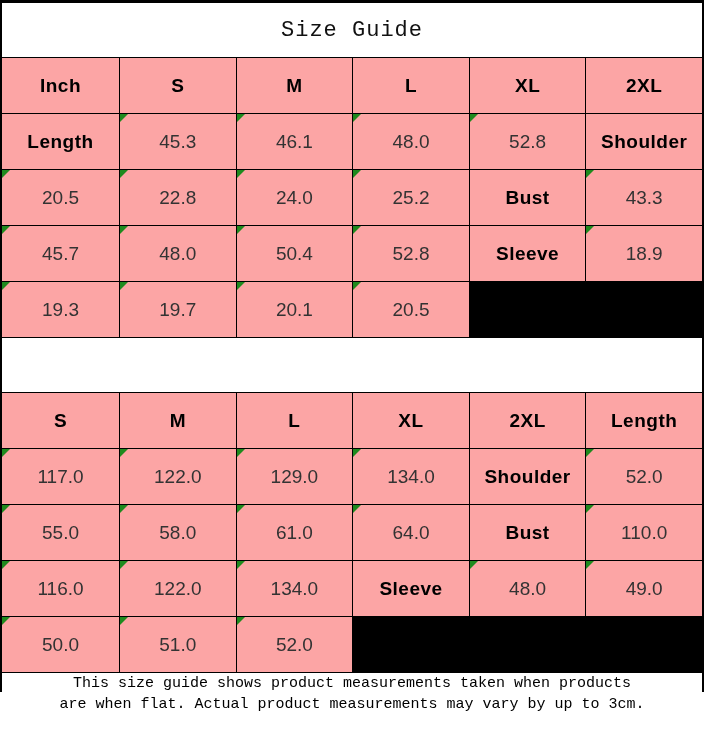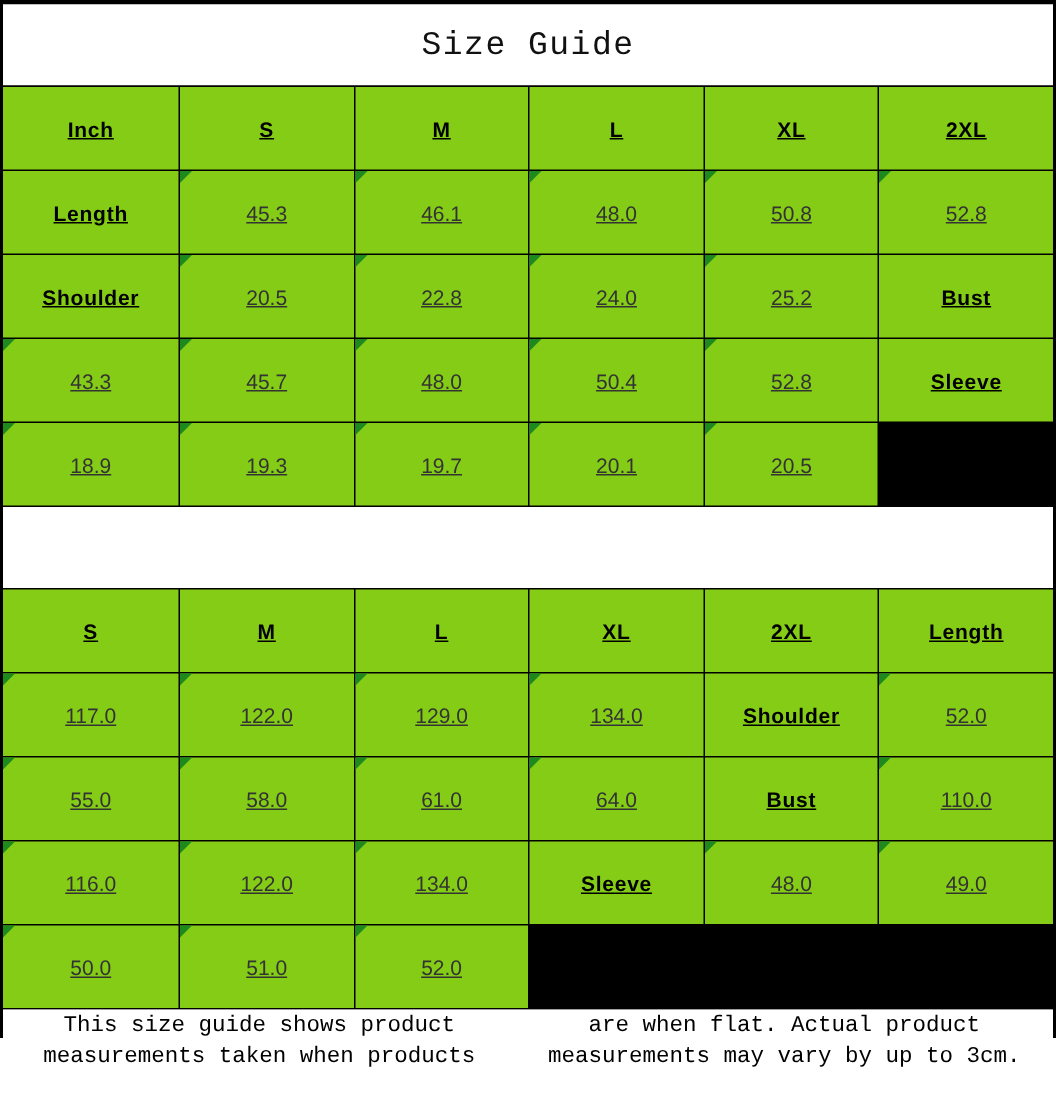--- a/index.html
+++ b/index.html
@@ -39,27 +39,26 @@
     flex: 0 0 auto;
     display: grid;
     grid-template-columns: 117px repeat(5, 1fr);
     grid-auto-rows: 55px;
     gap: 1px;
     background: #000000;          
     border-top: 1px solid #000000;
     border-bottom: 1px solid #000000;
   }
   .cell {
-    background: #84cc16;
+    background: #fca5a5;
     position: relative;
     display: flex;
     align-items: center;
     justify-content: center;
-    font-size: 14px;
-    text-decoration: underline;
+    font-size: 19px;
   }
   .cell.header, .cell.label {
     font-weight: bold;
     color: #000000;
     letter-spacing: 0.5px;
   }
   .cell.value {
     color: #333333;
     font-weight: normal;
   }
@@ -73,21 +72,21 @@
     border-right: 8px solid transparent;
   }
   .gap-row {
     height: 54px;
     flex: 0 0 54px;
     background: #ffffff;
   }
   .footer {
     flex: 1 1 auto;
     display: flex;
-    flex-direction: row;
+    flex-direction: column;
     align-items: center;
     justify-content: center;
     text-align: center;
     font-family: "Liberation Mono", "DejaVu Sans Mono", monospace;
     font-size: 15px;
     line-height: 21px;
     color: #000000;
     background: #ffffff;
   }
 </style>
@@ -104,21 +103,20 @@
       <div class="cell header">Inch</div>
       <div class="cell header">S</div>
       <div class="cell header">M</div>
       <div class="cell header">L</div>
       <div class="cell header">XL</div>
       <div class="cell header">2XL</div>
       <div class="cell label">Length</div>
       <div class="cell value">45.3<span class="flag"></span></div>
       <div class="cell value">46.1<span class="flag"></span></div>
       <div class="cell value">48.0<span class="flag"></span></div>
-      <div class="cell value">50.8<span class="flag"></span></div>
       <div class="cell value">52.8<span class="flag"></span></div>
       <div class="cell label">Shoulder</div>
       <div class="cell value">20.5<span class="flag"></span></div>
       <div class="cell value">22.8<span class="flag"></span></div>
       <div class="cell value">24.0<span class="flag"></span></div>
       <div class="cell value">25.2<span class="flag"></span></div>
       <div class="cell label">Bust</div>
       <div class="cell value">43.3<span class="flag"></span></div>
       <div class="cell value">45.7<span class="flag"></span></div>
       <div class="cell value">48.0<span class="flag"></span></div>

